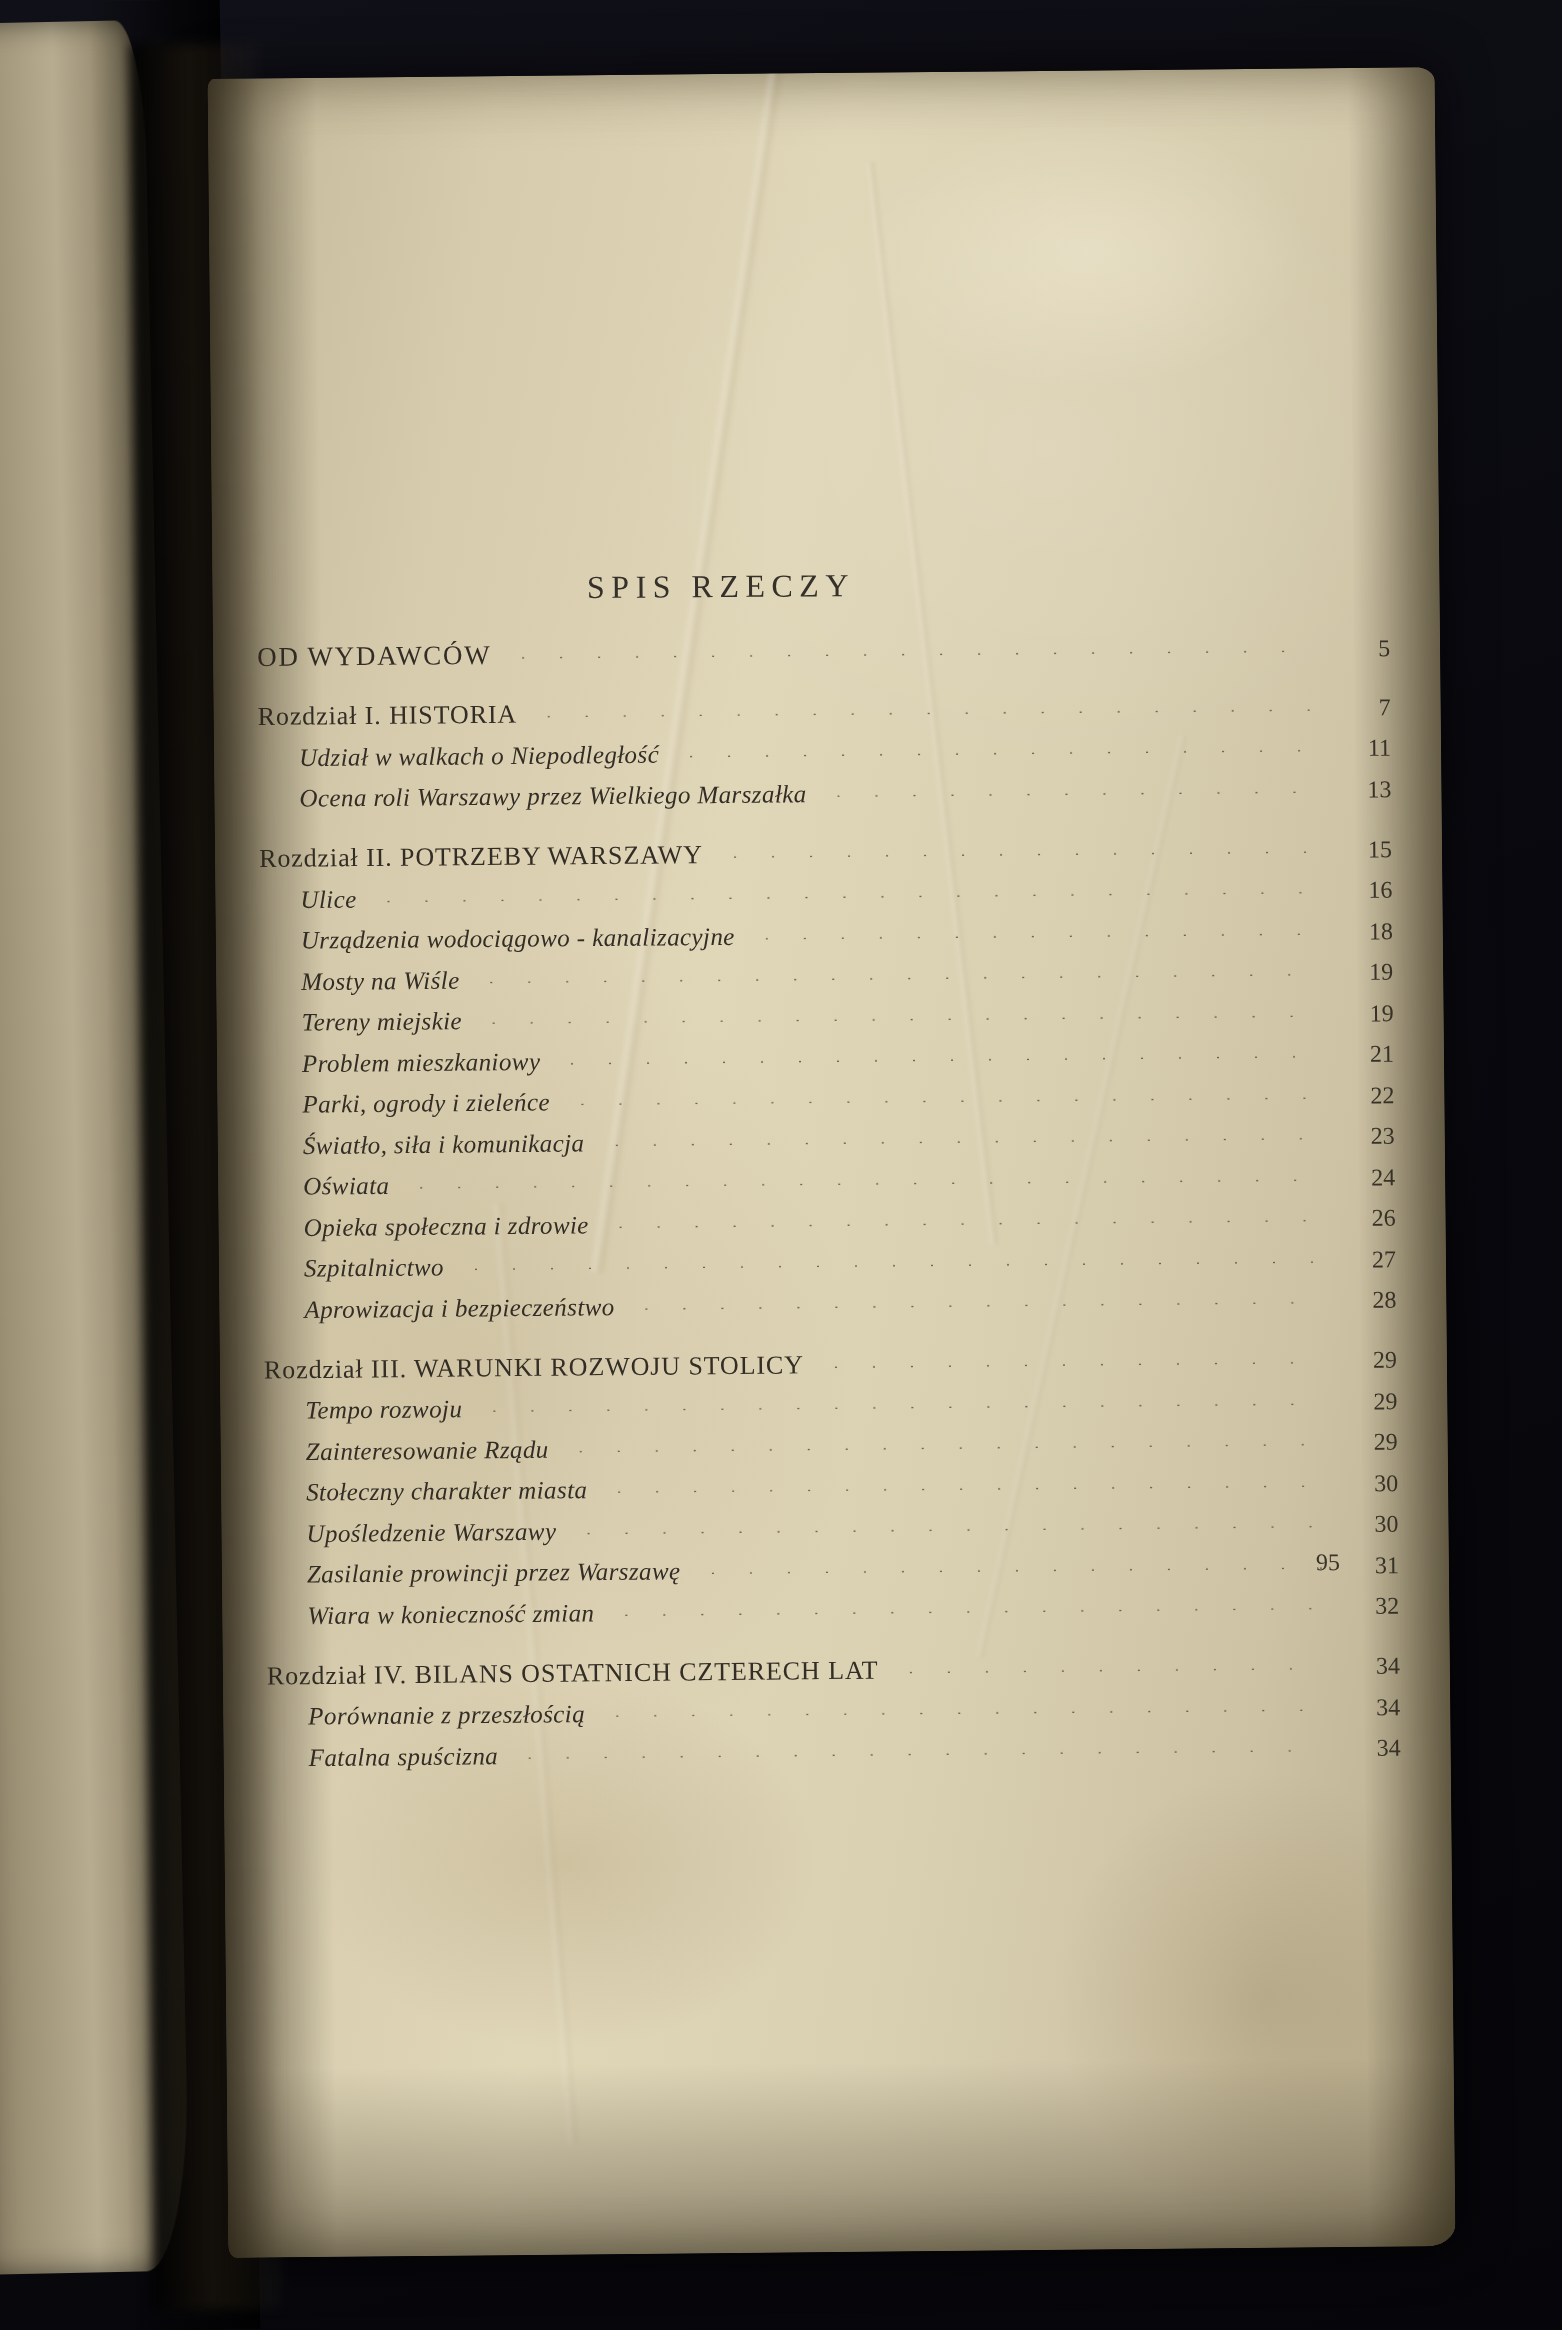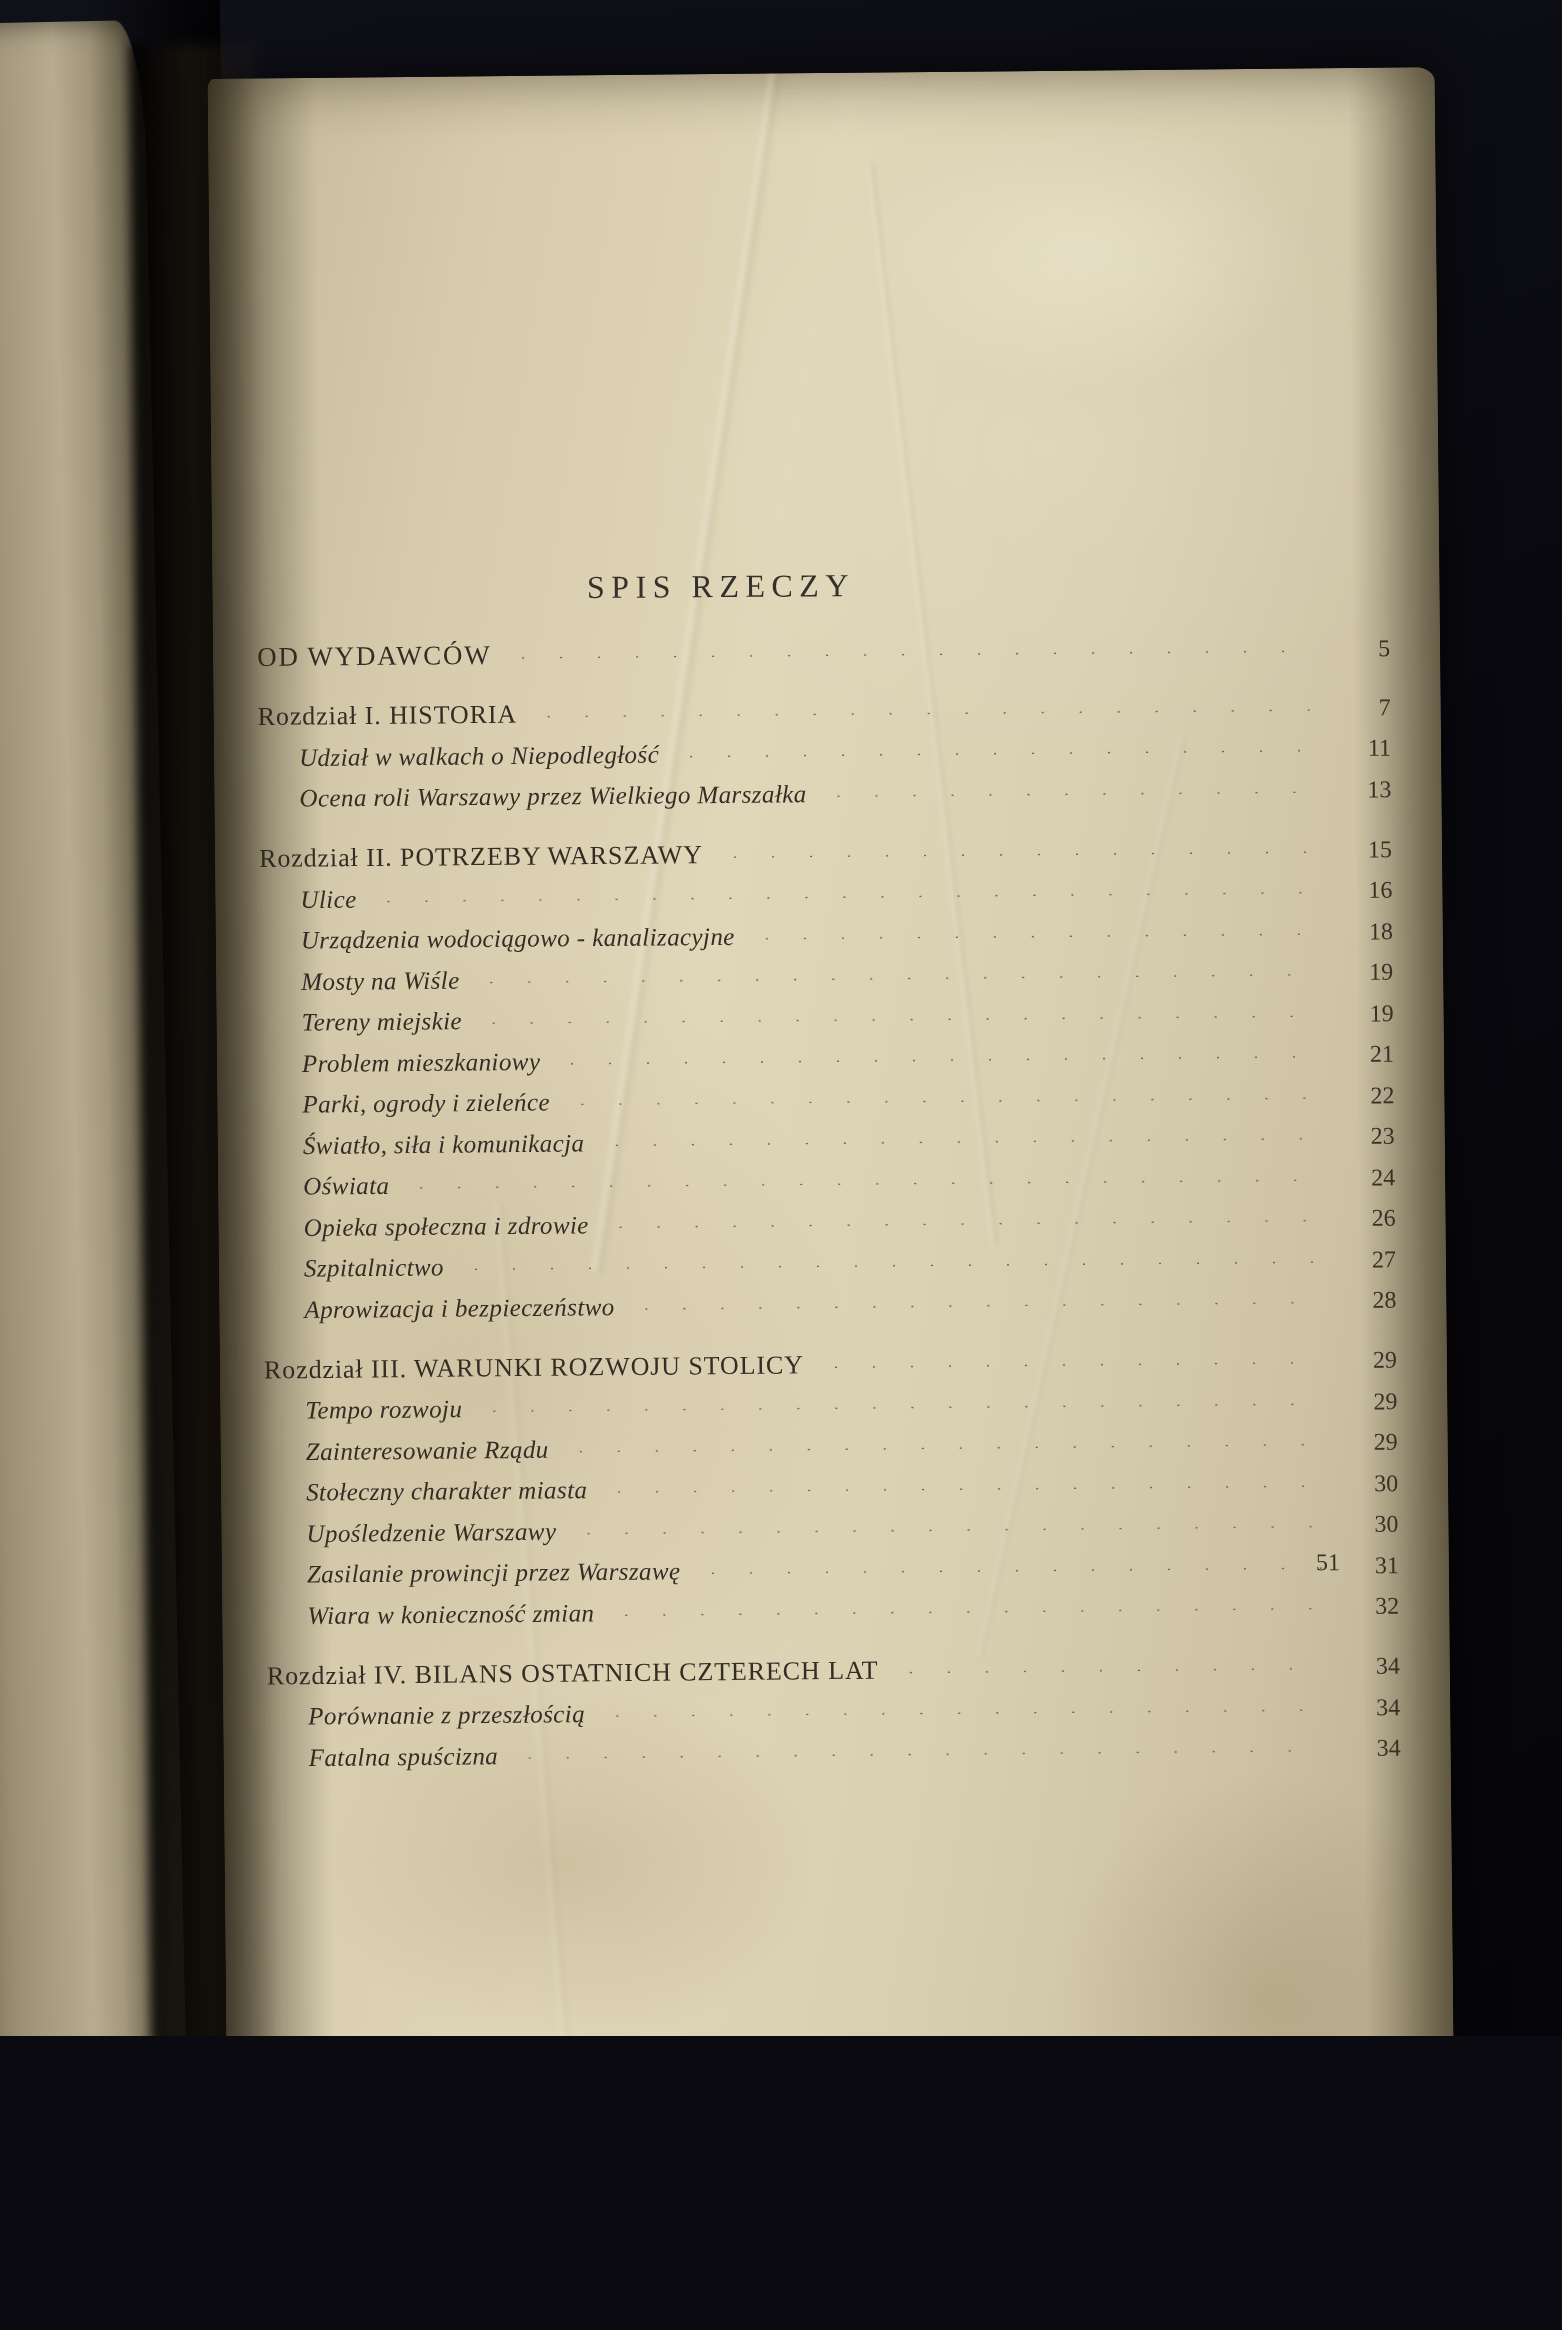--- a/index.html
+++ b/index.html
@@ -10,21 +10,21 @@
   body {
     width: 1563px;
     height: 2330px;
     overflow: hidden;
     font-family: "Liberation Serif", serif;
   }
 
   #scene {
     position: relative;
     width: 1563px;
-    height: 2036px;
+    height: 2330px;
     background: radial-gradient(ellipse at 50% 45%, #15151c 0%, #0b0b11 60%, #050508 100%);
     overflow: hidden;
   }
 
   
   .backdrop {
     position: absolute;
     inset: 0;
     background:
       radial-gradient(ellipse 1017px 871px at 799px 1017px, rgba(40,40,52,0.55) 0%, rgba(10,10,16,0) 70%),
@@ -380,21 +380,21 @@
             <span class="label">Porównanie z przeszłością</span>
             <span class="leader"></span>
             <span class="page-no">34</span>
           </div>
           <div class="entry sub indent-1">
             <span class="label">Fatalna spuścizna</span>
             <span class="leader"></span>
             <span class="page-no">34</span>
           </div>
         </div>
-      <div id="page-number-slot" style="position:absolute; right:109px; top:1481px; font-size:24px; color:#3a342b;">51</div>
+      <div id="page-number-slot" style="position:absolute; right:109px; top:1481px; font-size:24px; color:#3a342b;">95</div>
     </div>
 
     <div class="edge-right"></div>
     <div class="edge-left"></div>
     <div class="edge-bottom"></div>
   </div>
 
   <div class="gutter"></div>
 </div>
 

